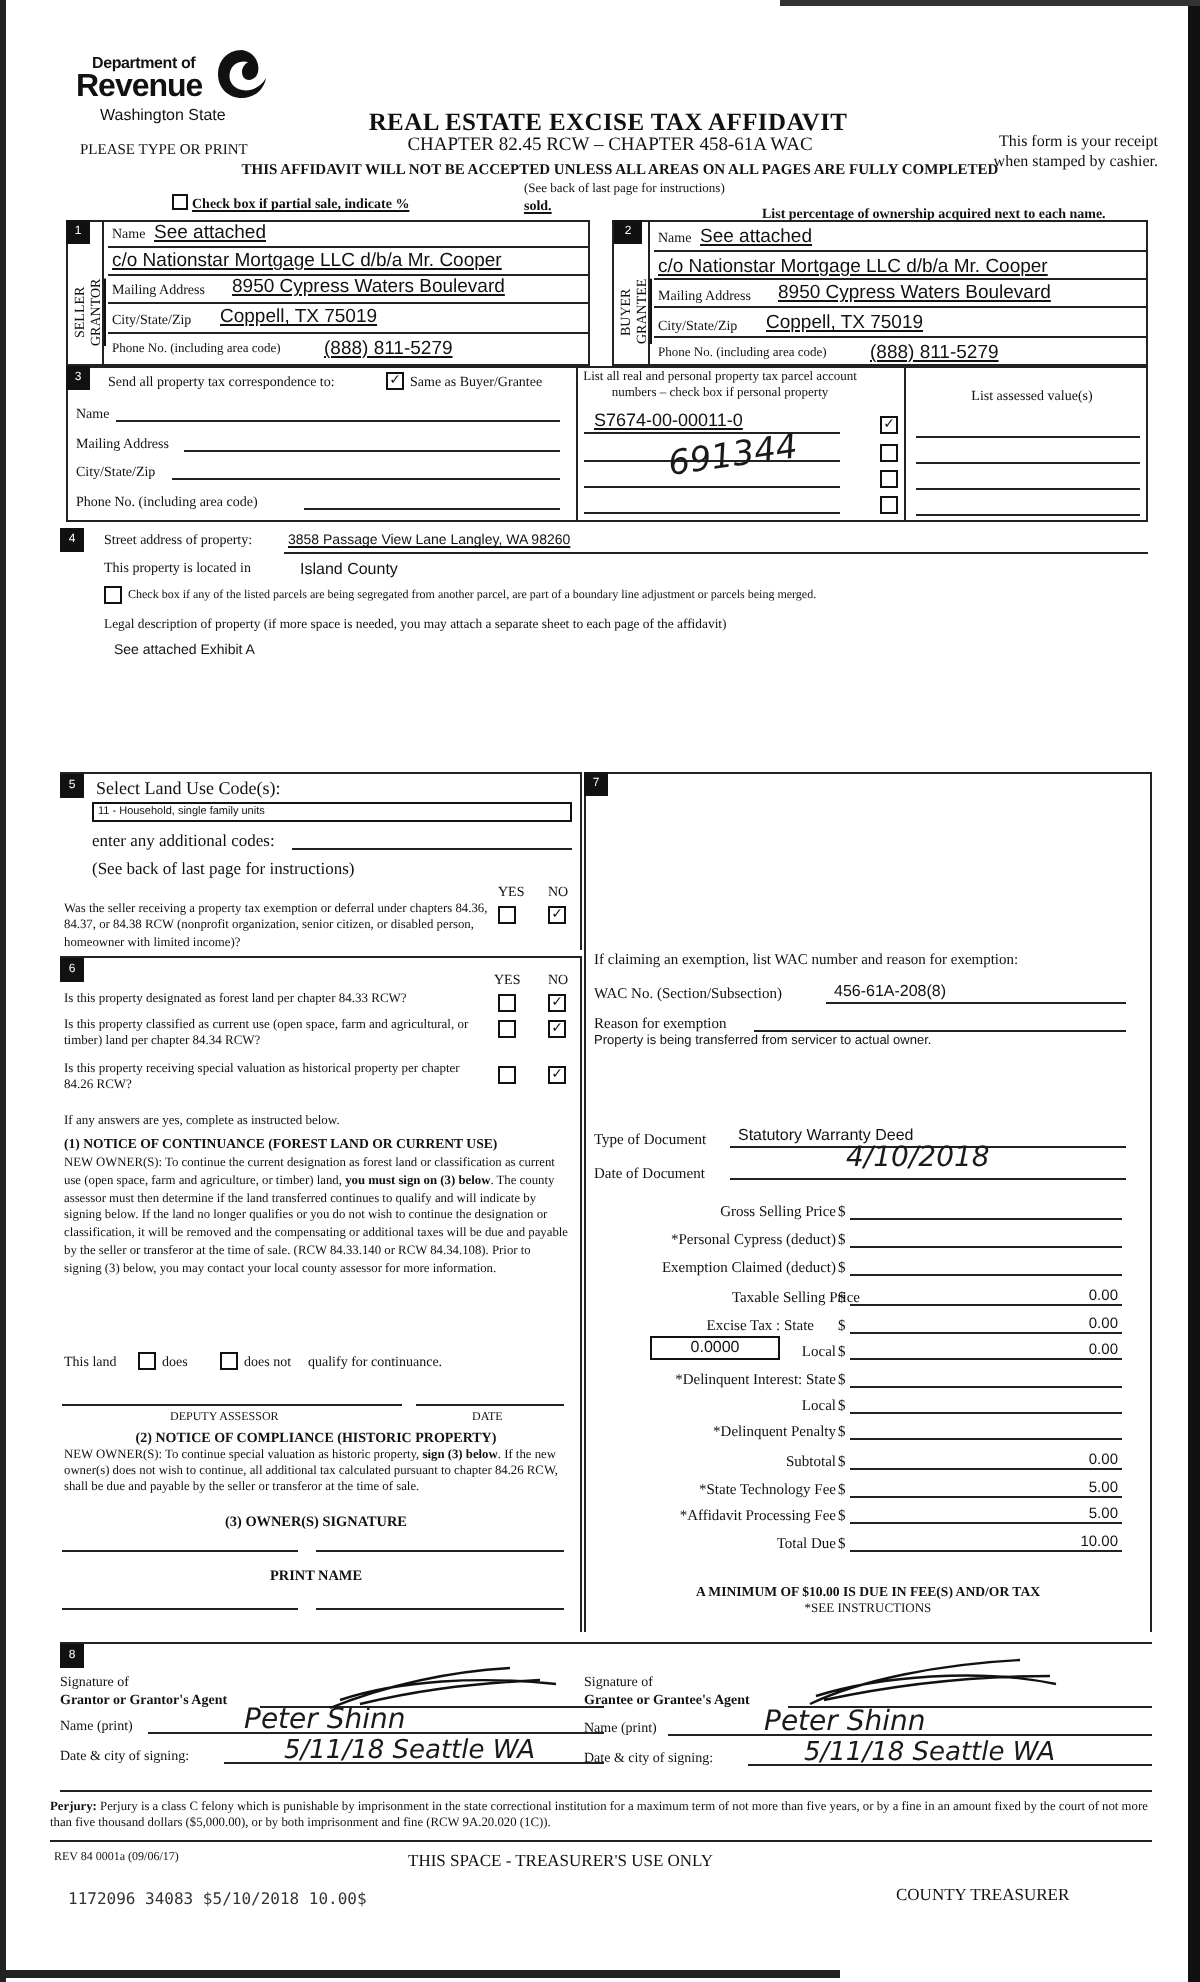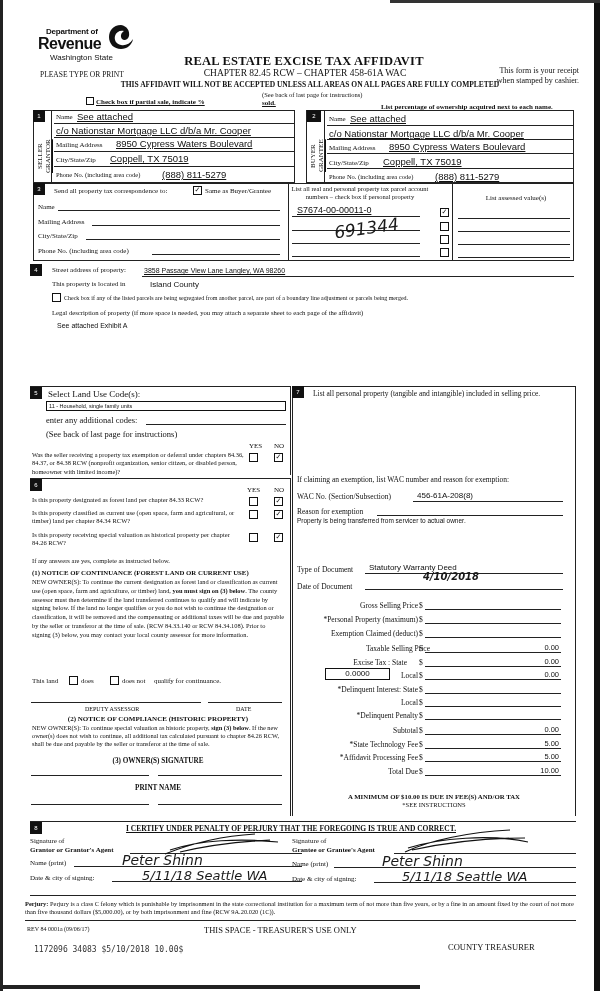--- a/index.html
+++ b/index.html
@@ -173,44 +173,43 @@
   <div class="lbl" style="left:16px; top:42px; font-size:8.5px;">(See back of last page for instructions)</div>
   <div class="lbl" style="left:219px; top:55px;">YES</div>
   <div class="lbl" style="left:244px; top:55px;">NO</div>
   <div class="para" style="left:2px; top:64px; width:212px; font-size:6.4px; line-height:8.4px;">Was the seller receiving a property tax exemption or deferral under chapters 84.36, 84.37, or 84.38 RCW (nonprofit organization, senior citizen, or disabled person, homeowner with limited income)?</div>
   <div class="cbx" style="left:219px; top:66px;"></div>
   <div class="cbx" style="left:244px; top:66px;">✓</div>
 </div>
 
 <div class="box" style="left:292px; top:386px; width:284px; height:430px; border-bottom:none;">
   <div class="num" style="left:-1px; top:-1px;">7</div>
-  <div class="para" style="left:16px; top:2px; width:260px; font-size:7.5px; line-height:10px; text-indent:4px;">List all  personal property (tangible and intangible) included in selling price.</div>
   <div class="lbl" style="left:4px; top:88px; font-size:7.5px;">If claiming an exemption, list WAC number and reason for exemption:</div>
   <div class="lbl" style="left:4px; top:105px; font-size:7.5px;">WAC No. (Section/Subsection)</div>
   <div class="val-plain" style="left:124px; top:104px; font-size:8px;">456-61A-208(8)</div>
   <div class="line" style="left:120px; top:114px; width:150px;"></div>
   <div class="lbl" style="left:4px; top:120px; font-size:7.5px;">Reason for exemption</div>
   <div class="line" style="left:84px; top:128px; width:186px;"></div>
   <div class="val-plain" style="left:4px; top:130px; font-size:6.5px;">Property is being transferred from servicer to actual owner.</div>
 
   <div class="lbl" style="left:4px; top:178px; font-size:7.5px;">Type of Document</div>
   <div class="val-plain" style="left:76px; top:176px; font-size:8px;">Statutory Warranty Deed</div>
   <div class="line" style="left:72px; top:186px; width:198px;"></div>
   <div class="lbl" style="left:4px; top:195px; font-size:7.5px;">Date of Document</div>
-  <div class="hand" style="position:absolute; left:130px; top:184px; font-size:10px;font-weight:bold;">4/10/2018</div>
+  <div class="hand" style="position:absolute; left:130px; top:184px; font-size:14px;">4/10/2018</div>
   <div class="line" style="left:72px; top:202px; width:198px;"></div>
 </div>
 
 <div>
   <div class="lbl right" style="left:300px; top:601px; width:118px; font-size:7.5px;">Gross Selling Price</div>
   <div class="lbl" style="left:419px; top:601px; font-size:7.5px;">$</div>
   <div class="line" style="left:425px; top:609px; width:136px;"></div>
   <div class="amt" style="left:499px; top:600px;"></div>
 
-  <div class="lbl right" style="left:290px; top:615px; width:128px; font-size:7.5px;">*Personal Property (maximum)</div>
+  <div class="lbl right" style="left:290px; top:615px; width:128px; font-size:7.5px;">*Personal Cypress (deduct)</div>
   <div class="lbl" style="left:419px; top:615px; font-size:7.5px;">$</div>
   <div class="line" style="left:425px; top:623px; width:136px;"></div>
   <div class="amt" style="left:499px; top:614px;"></div>
 
   <div class="lbl right" style="left:290px; top:629px; width:128px; font-size:7.5px;">Exemption Claimed (deduct)</div>
   <div class="lbl" style="left:419px; top:629px; font-size:7.5px;">$</div>
   <div class="line" style="left:425px; top:637px; width:136px;"></div>
   <div class="amt" style="left:499px; top:628px;"></div>
 
   <div class="lbl right" style="left:290px; top:644px; width:140px; font-size:7.5px;">Taxable Selling Price</div>
@@ -305,21 +304,20 @@
   <div class="lbl bold" style="left:2px; top:278px; width:252px; text-align:center; font-size:7.2px;">(3) OWNER(S) SIGNATURE</div>
   <div class="line" style="left:1px; top:296px; width:118px;"></div>
   <div class="line" style="left:128px; top:296px; width:124px;"></div>
   <div class="lbl bold" style="left:2px; top:305px; width:252px; text-align:center; font-size:7.2px;">PRINT NAME</div>
   <div class="line" style="left:1px; top:325px; width:118px;"></div>
   <div class="line" style="left:128px; top:325px; width:124px;"></div>
 </div>
 
 <div class="box" style="left:30px; top:821px; width:546px; height:75px; border-left:none; border-right:none;">
   <div class="num" style="left:0px; top:0px;">8</div>
-  <div class="lbl bold" style="left:96px; top:2px; font-size:7.5px; text-decoration:underline;">I CERTIFY UNDER PENALTY OF PERJURY THAT THE FOREGOING IS TRUE AND CORRECT.</div>
 
   <div class="lbl" style="left:0px; top:15px; font-size:7px;">Signature of</div>
   <div class="lbl bold" style="left:0px; top:24px; font-size:7px;">Grantor or Grantor's Agent</div>
   <div class="line" style="left:100px; top:31px; width:172px;"></div>
   <svg style="position:absolute; left:130px; top:10px; width:120px; height:26px;" viewBox="0 0 120 26">
     <path d="M5 22 C30 12 60 4 95 2 M20 20 C45 14 70 10 110 8 M10 18 C40 8 80 6 118 10" stroke="#111" stroke-width="1.2" fill="none"></path>
   </svg>
   <div class="lbl" style="left:0px; top:37px; font-size:7px;">Name (print)</div>
   <div class="line" style="left:44px; top:44px; width:228px;"></div>
   <div class="hand" style="position:absolute; left:92px; top:30px; font-size:14px;">Peter Shinn</div>

